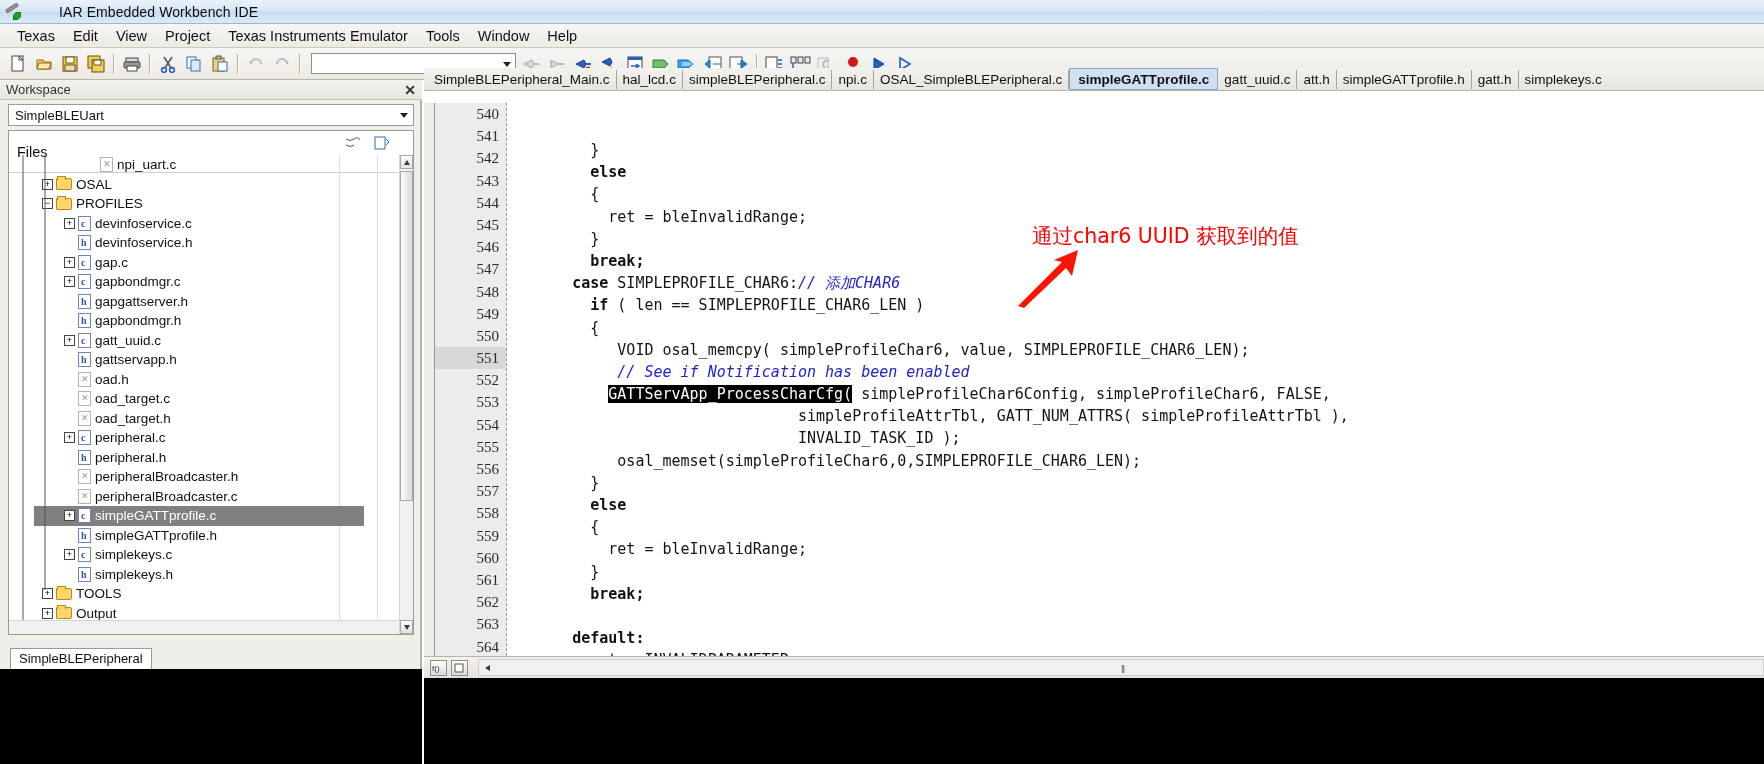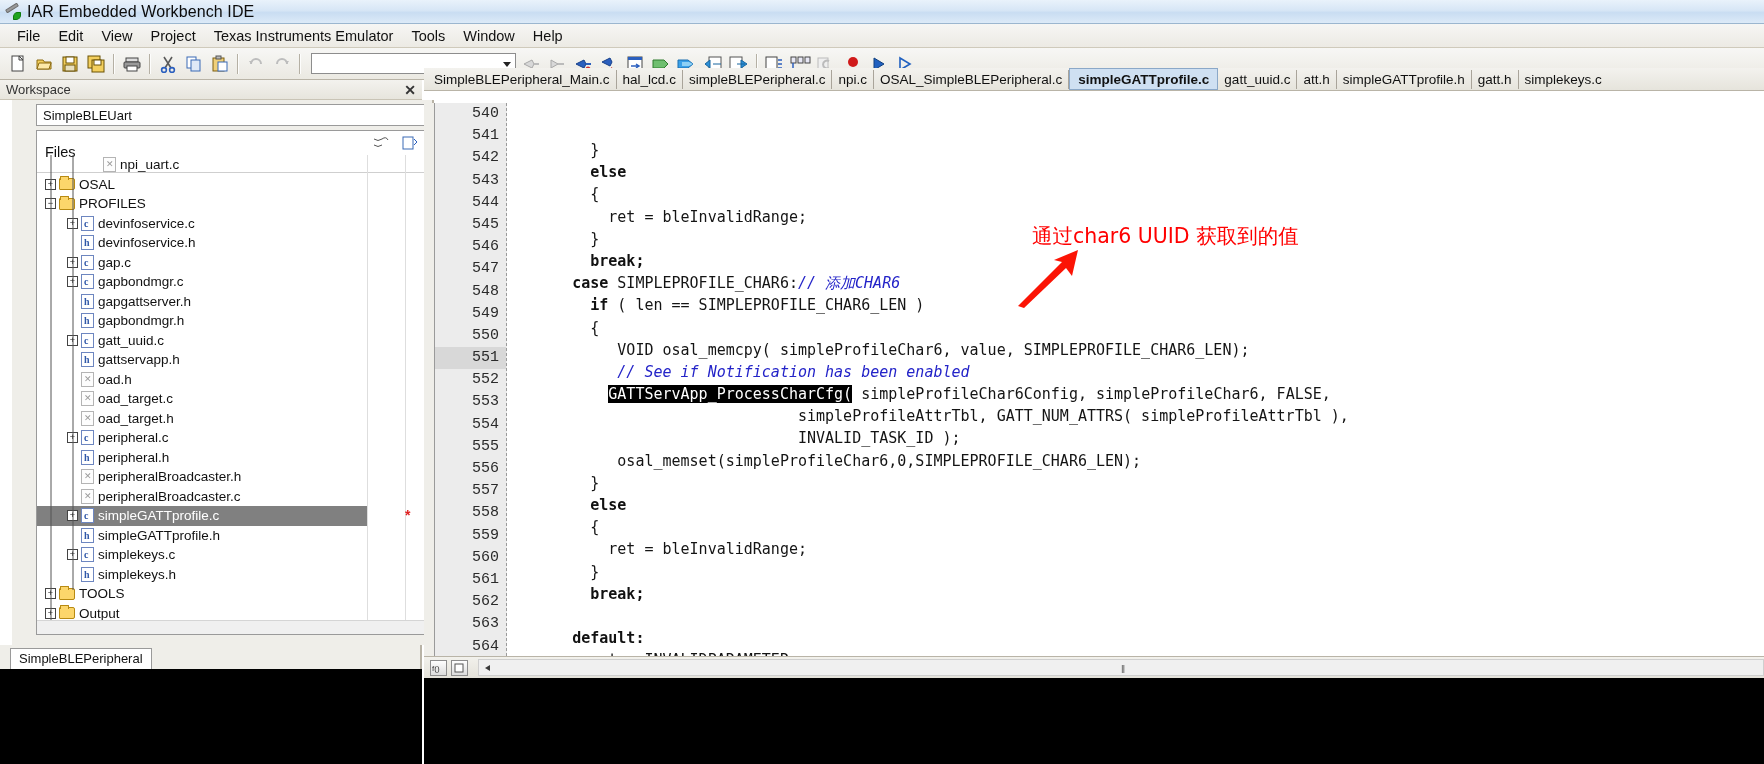--- a/index.html
+++ b/index.html
@@ -33,22 +33,22 @@
     width: 14px; height: 4px; background: #9a9a9a;
     transform: rotate(-32deg); border-radius: 1px;
     border: 1px solid #6d6d6d;
   }
   .tb-icon .leaf {
     position: absolute; right: 1px; bottom: 1px;
     width: 8px; height: 8px; background: #1fa31f; border-radius: 60% 10% 60% 10%;
     border: 1px solid #0c7a0c;
   }
   .titlebar .tb-title {
-    font-size: 16px; color: #0b0b0b; font-weight: normal;
-    letter-spacing: .1px; white-space: nowrap;
+    font-size: 14px; color: #0b0b0b; font-weight: normal;
+    letter-spacing: .1px; white-space: nowrap; margin-left: 32px;
   }
 
   
   .menubar {
     position: absolute; left: 0; top: 24px;
     width: 1764px; height: 24px;
     background: linear-gradient(to bottom,#f6f6f4 0%, #eceae4 100%);
     display: flex; align-items: center;
     border-bottom: 1px solid #cfcabb;
     padding-left: 8px;
@@ -89,23 +89,23 @@
     background: linear-gradient(to bottom,#f3f2ee,#e7e5dd);
     border-bottom: 1px solid #c9c4b6;
     display: flex; align-items: center; padding-left: 6px;
     font-size: 13px; color: #333;
   }
   .ws-header .x {
     position: absolute; right: 6px; top: 2px; font-size: 14px; font-weight: bold; color: #333;
     cursor: default;
   }
   .ws-panel {
-    position: absolute; left: 12px; top: 100px; width: 422px; height: 545px;
+    position: absolute; left: 0; top: 100px; width: 422px; height: 545px;
     background: #efeee9; border-right: 2px solid #b8b3a6;
-    padding: 4px 6px 0 24px;
+    padding: 4px 6px 0 8px;
   }
   .ws-combo {
     width: 406px; height: 22px; background: #fff; border: 1px solid #9a9a9a;
     display: flex; align-items: center; padding-left: 6px;
     font-size: 13px; color: #111; position: relative; margin-bottom: 4px;
   }
   .ws-combo .arrow {
     position: absolute; right: 5px; top: 50%; margin-top: -2px;
     width: 0; height: 0; border-left: 4px solid transparent; border-right: 4px solid transparent;
     border-top: 5px solid #222;
@@ -122,21 +122,21 @@
   .tree-head .hicon { position: absolute; width: 18px; height: 16px; top: 4px; }
   .tree-head .hicon.a { right: 52px; }
   .tree-head .hicon.b { right: 22px; }
   .tree-scroll {
     position: absolute; left: 0; top: 24px; right: 14px; bottom: 14px; overflow: hidden;
   }
   .vgrid { position: absolute; top: 24px; bottom: 0; width: 1px; background: #dedede; }
 
   .trow {
     position: relative; height: 19.5px; display: flex; align-items: center;
-    font-size: 13.5px; color: #111; white-space: nowrap;
+    font-size: 13.5px; color: #111; white-space: nowrap; margin-left: 25px;
   }
   .trow.sel { background: #808080; color: #fff; }
   .trow .indent { flex: none; }
   .trow .pm {
     width: 11px; height: 11px; border: 1px solid #444; background: #fff;
     font-size: 9px; line-height: 9px; text-align: center; color: #000;
     flex: none; margin-right: 3px; position: relative;
   }
   .trow .pm.none { border: none; background: transparent; }
   .trow .ficon { width: 13px; height: 15px; flex: none; margin-right: 4px; position: relative; }
@@ -209,21 +209,21 @@
   .ed-body {
     position: absolute; left: 434px; top: 103px; width: 1330px; height: 553px;
     background: #ffffff; border-left: 1px solid #9a9a9a; overflow: hidden;
   }
   .gutter {
     position: absolute; left: 0; top: 0; width: 72px; height: 553px;
     background: #ececec; border-right: 1px dashed #9b9b9b;
   }
   .gutter .ln {
     height: 22.2px; line-height: 22.2px; text-align: right; padding-right: 7px;
-    font-size: 15px; color: #2a2a2a; font-family: Liberation Mono, monospace;
+    font-size: 15px; color: #2a2a2a; font-family: Liberation Serif, serif;
   }
   .gutter .ln.cur { background: #d8d8d8; }
   .code {
     position: absolute; left: 73px; top: 0; right: 0; height: 553px;
     font-family: "DejaVu Sans Mono", monospace; font-size: 15px;
     white-space: pre;
   }
   .code .cl { height: 22.2px; line-height: 22.2px; padding-left: 10px; color: #141414; }
   .kw { font-weight: bold; color: #111; }
   .cmt { color: #2323c8; font-style: italic; }
@@ -267,21 +267,21 @@
 
   <div class="titlebar">
     <div class="tb-icon">
       <div class="wrench"></div>
         <div class="leaf"></div>
     </div>
     <div class="tb-title">IAR Embedded Workbench IDE</div>
   </div>
 
   <div class="menubar">
-    <div class="mi">File</div>
+    <div class="mi">Texas</div>
     <div class="mi">Edit</div>
     <div class="mi">View</div>
     <div class="mi">Project</div>
     <div class="mi">Texas Instruments Emulator</div>
     <div class="mi">Tools</div>
     <div class="mi">Window</div>
     <div class="mi">Help</div>
   </div>
 
   <div class="toolbar">

